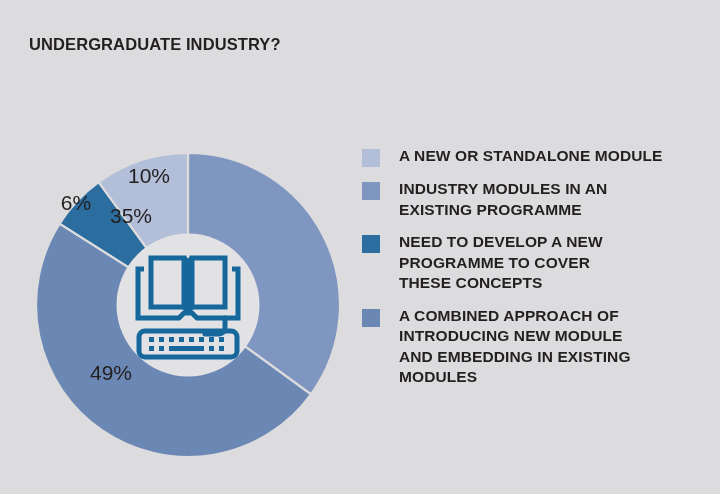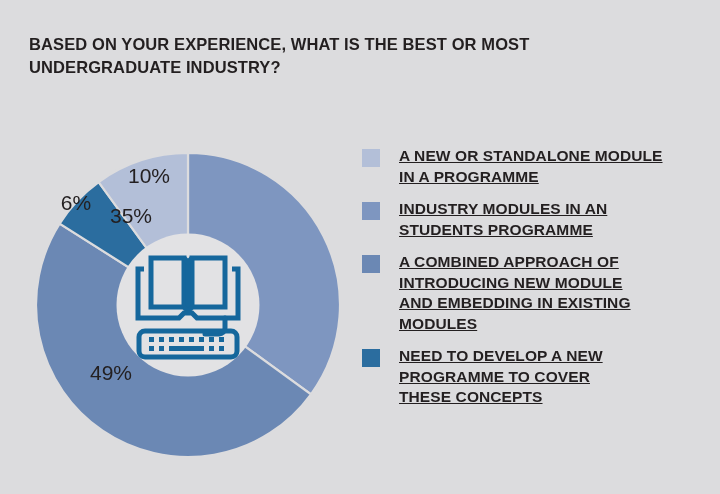--- a/index.html
+++ b/index.html
@@ -72,27 +72,26 @@
     margin-right: 19px;
   }
   .legend-label {
     font-size: 15.5px;
     line-height: 20.5px;
     font-weight: bold;
     color: #231f20;
     letter-spacing: 0.1px;
     max-width: 300px;
   }
-  .legend-label .lline { display: block; white-space: nowrap; text-decoration: underline; }
+  .legend-label .lline { display: block; white-space: nowrap; }
 </style>
 </head>
 <body style="background: rgb(220, 220, 222);">
 
 <div id="page-title">
-  <span class="tline">BASED ON YOUR EXPERIENCE, WHAT IS THE BEST OR MOST</span>
   <span class="tline">UNDERGRADUATE INDUSTRY?</span>
 </div>
 
 <div id="donut-wrap">
   <svg id="donut-svg" width="304" height="304" viewBox="0 0 304 304">
     <g id="slices">
         <path d="M 152 152 L 152 0 A 152 152 0 0 1 274.970583144992 241.34335834845587 Z" fill="#7e96c0" stroke="#dcdcde" stroke-width="2.2"></path>
         <path d="M 152 152 L 274.970583144992 241.34335834845587 A 152 152 0 0 1 23.662155323693696 70.55432716319254 Z" fill="#6b88b4" stroke="#dcdcde" stroke-width="2.2"></path>
         <path d="M 152 152 L 23.662155323693696 70.55432716319254 A 152 152 0 0 1 62.656641651544064 29.02941685500801 Z" fill="#2b6d9f" stroke="#dcdcde" stroke-width="2.2"></path>
         <path d="M 152 152 L 62.656641651544064 29.02941685500801 A 152 152 0 0 1 151.99999999999997 0 Z" fill="#b3bfd8" stroke="#dcdcde" stroke-width="2.2"></path>
@@ -141,40 +140,39 @@
       <rect x="90" y="97" width="5" height="5"></rect>
     </g>
   </svg>
 </div>
 
 <div id="legend">
   <div class="legend-item">
     <span class="legend-swatch" style="background: rgb(179, 191, 216);"></span>
     <span class="legend-label">
         <span class="lline">A NEW OR STANDALONE MODULE</span>
-        <span class="lline">IN A PROGRAMME</span>
       </span>
   </div>
   <div class="legend-item">
     <span class="legend-swatch" style="background: rgb(126, 150, 192);"></span>
     <span class="legend-label">
         <span class="lline">INDUSTRY MODULES IN AN</span>
-        <span class="lline">STUDENTS PROGRAMME</span>
+        <span class="lline">EXISTING PROGRAMME</span>
+      </span>
+  </div>
+  <div class="legend-item">
+    <span class="legend-swatch" style="background: rgb(43, 109, 159);"></span>
+    <span class="legend-label">
+        <span class="lline">NEED TO DEVELOP A NEW</span>
+        <span class="lline">PROGRAMME TO COVER</span>
+        <span class="lline">THESE CONCEPTS</span>
       </span>
   </div>
   <div class="legend-item">
     <span class="legend-swatch" style="background: rgb(107, 136, 180);"></span>
     <span class="legend-label">
         <span class="lline">A COMBINED APPROACH OF</span>
         <span class="lline">INTRODUCING NEW MODULE</span>
         <span class="lline">AND EMBEDDING IN EXISTING</span>
         <span class="lline">MODULES</span>
       </span>
   </div>
-  <div class="legend-item">
-    <span class="legend-swatch" style="background: rgb(43, 109, 159);"></span>
-    <span class="legend-label">
-        <span class="lline">NEED TO DEVELOP A NEW</span>
-        <span class="lline">PROGRAMME TO COVER</span>
-        <span class="lline">THESE CONCEPTS</span>
-      </span>
-  </div>
 </div>
 
 </body></html>

